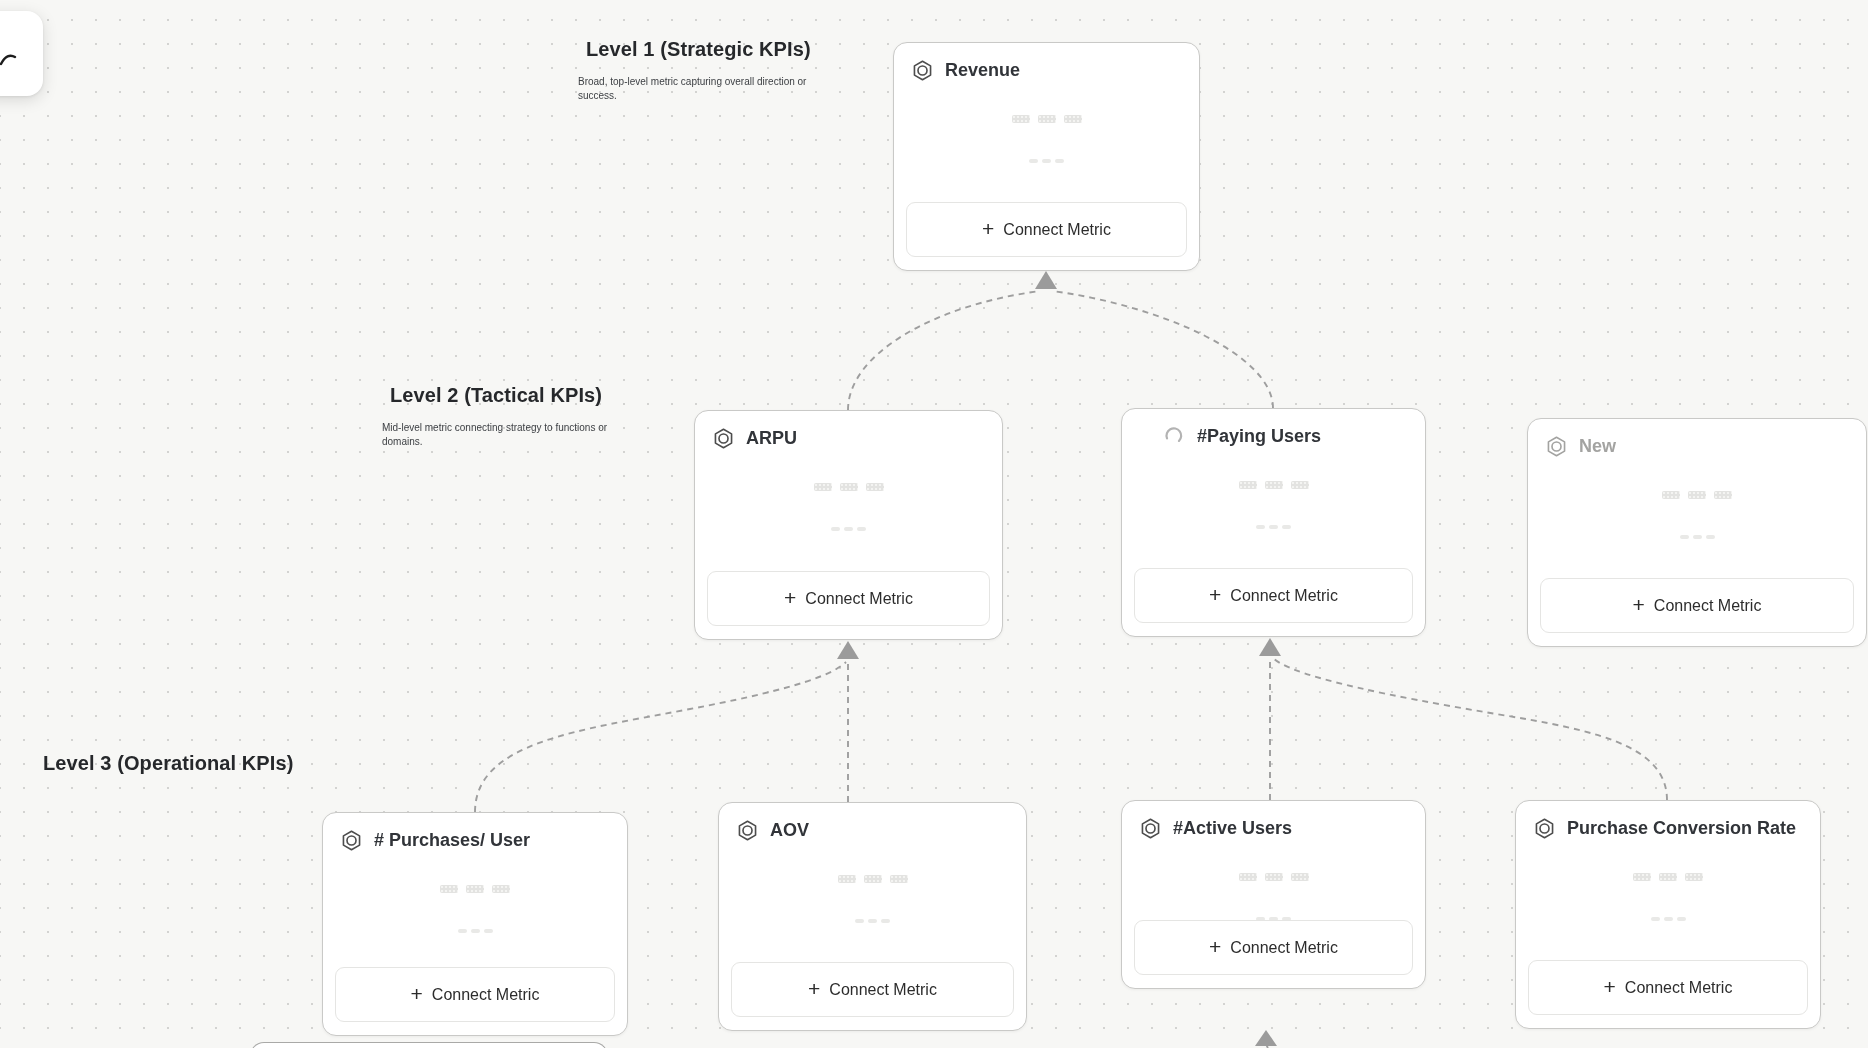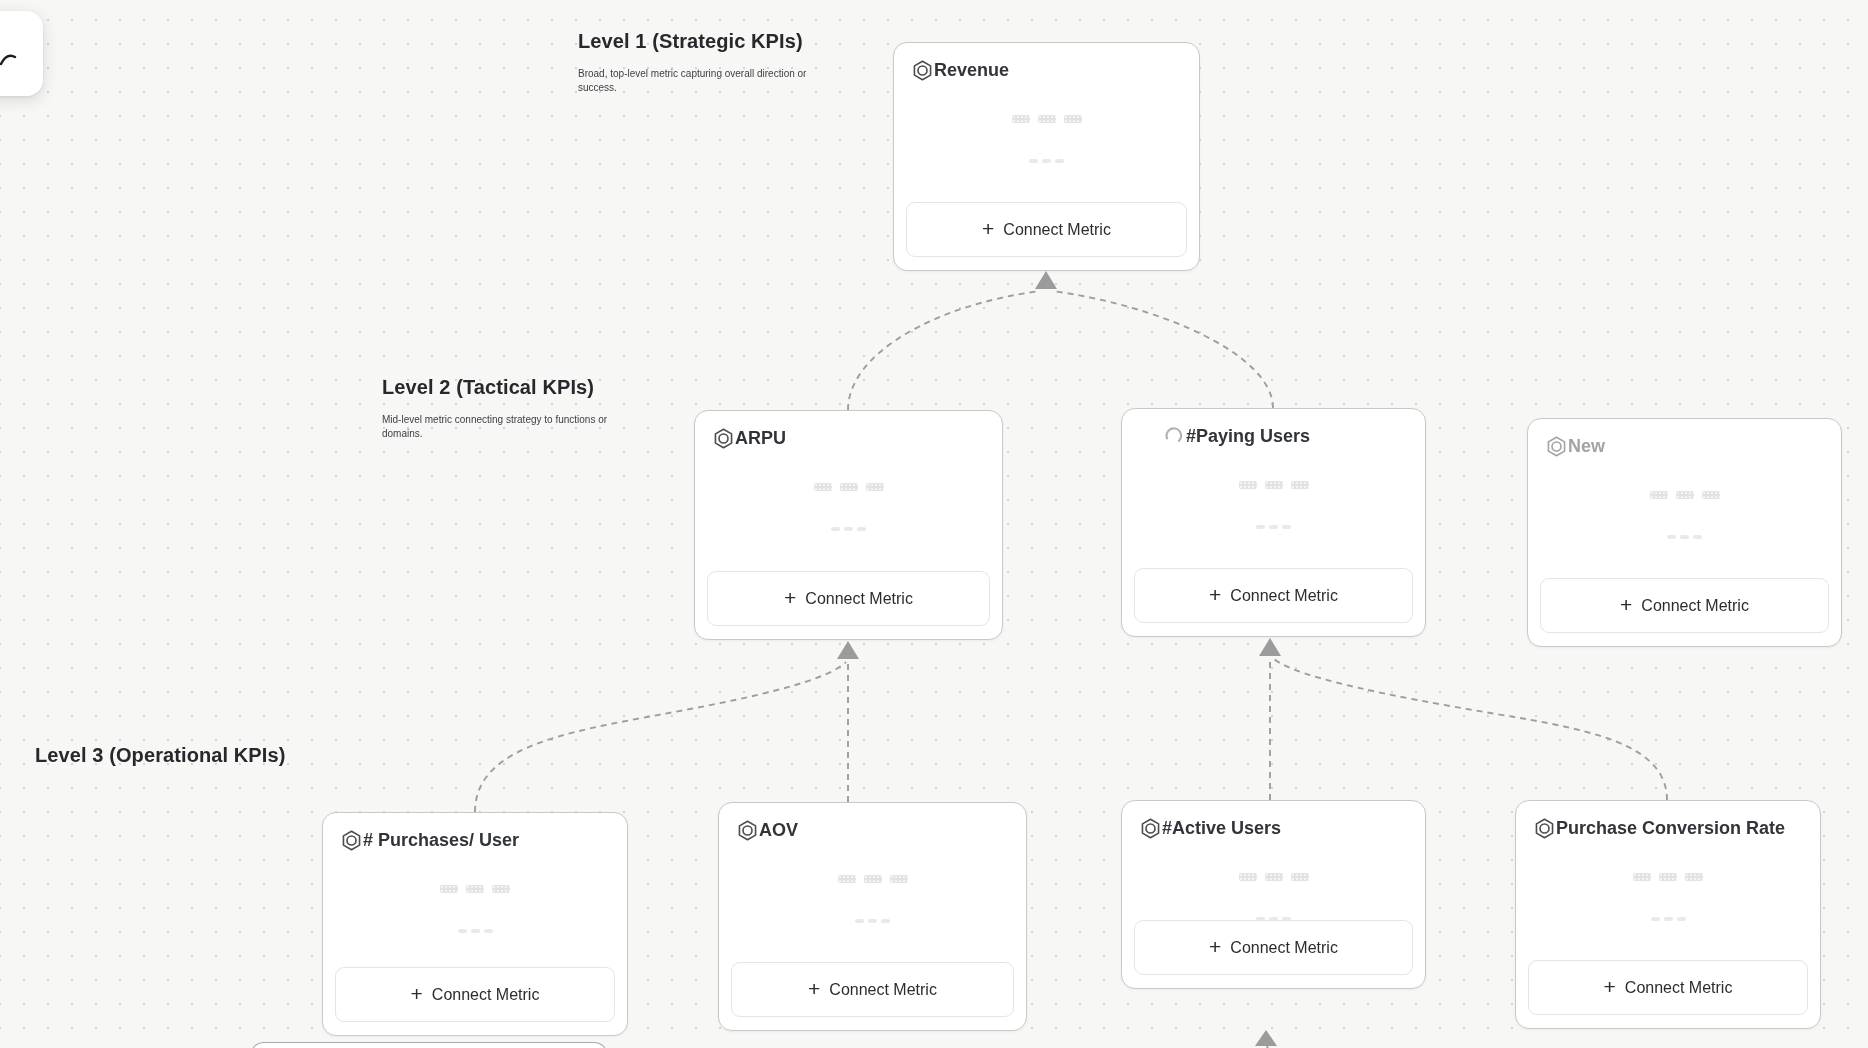--- a/index.html
+++ b/index.html
@@ -9,28 +9,28 @@
     background-color:#f7f7f5;
     background-image:radial-gradient(circle,#d3d3d1 1.15px,rgba(0,0,0,0) 1.3px);
     background-size:24px 24px;background-position:12px 8px;
     font-family:"Liberation Sans",sans-serif;
   }
   .connectors{position:absolute;left:0;top:0;width:1868px;height:1048px;pointer-events:none;}
   .connectors path{fill:none;stroke:#9e9e9e;stroke-width:1.9;stroke-dasharray:6 5;}
   .connectors polygon{fill:#9b9b9b;stroke:none;}
 
   .level-label{position:absolute;}
-  .level-label h2{margin:0;font-size:20px;font-weight:700;color:#26282b;letter-spacing:.1px;}
+  .level-label h2{margin:8px;font-size:20px;font-weight:700;color:#26282b;letter-spacing:.1px;}
   .level-label p{margin:14px 0 0;font-size:10px;line-height:1.42;color:#3e4145;}
 
   .card{
     position:absolute;background:#ffffff;border:1px solid #c9c9c7;border-radius:14px;
     box-shadow:0 1px 3px rgba(0,0,0,.05);
   }
-  .card-header{display:flex;align-items:center;padding:15px 16px 0 16px;}
+  .card-header{display:flex;align-items:center;gap:11px;padding:15px 16px 0 16px;}
   .card-title{font-size:18px;font-weight:600;color:#313439;white-space:nowrap;}
   .card.muted .card-title{color:#a3a3a1;}
   .icon-wrap{width:24px;height:24px;display:flex;align-items:center;justify-content:center;flex:0 0 auto;}
 
   .skeleton-row{position:absolute;left:0;right:0;display:flex;justify-content:center;}
   .skeleton-row.r1{top:72px;gap:8px;}
   .skeleton-row.r2{top:116px;gap:4px;}
   .sk-bar{width:18px;height:8px;border-radius:2px;background:#e3e3e1;
     background-image:radial-gradient(circle,#f4f4f2 0.8px,rgba(0,0,0,0) 1px);background-size:4px 4px;}
   .sk-bar.small{width:9px;height:4px;background:#e9e9e7;background-image:none;}
@@ -159,21 +159,21 @@
         <span class="sk-bar small"></span>
         <span class="sk-bar small"></span>
         <span class="sk-bar small"></span>
       </div>
     <div class="connect-btn">
       <span class="plus">+</span>
       <span>Connect Metric</span>
     </div>
   </div>
 
-  <div class="card muted" style="left:1527px;top:418px;width:315px;height:229px;">
+  <div class="card muted" style="left:1527px;top:418px;width:340px;height:229px;">
     <div class="card-header">
       <span class="icon-wrap">
         <svg viewBox="0 0 24 24" width="23" height="23" fill="none" stroke="#a3a3a1" stroke-width="1.7" stroke-linejoin="round">
           <path d="M12 2.4 L20.4 7.2 V16.8 L12 21.6 L3.6 16.8 V7.2 Z"></path>
             <circle cx="12" cy="12" r="4.7"></circle>
         </svg>
       </span>
       <span class="card-title">New</span>
     </div>
     <div class="skeleton-row r1">

